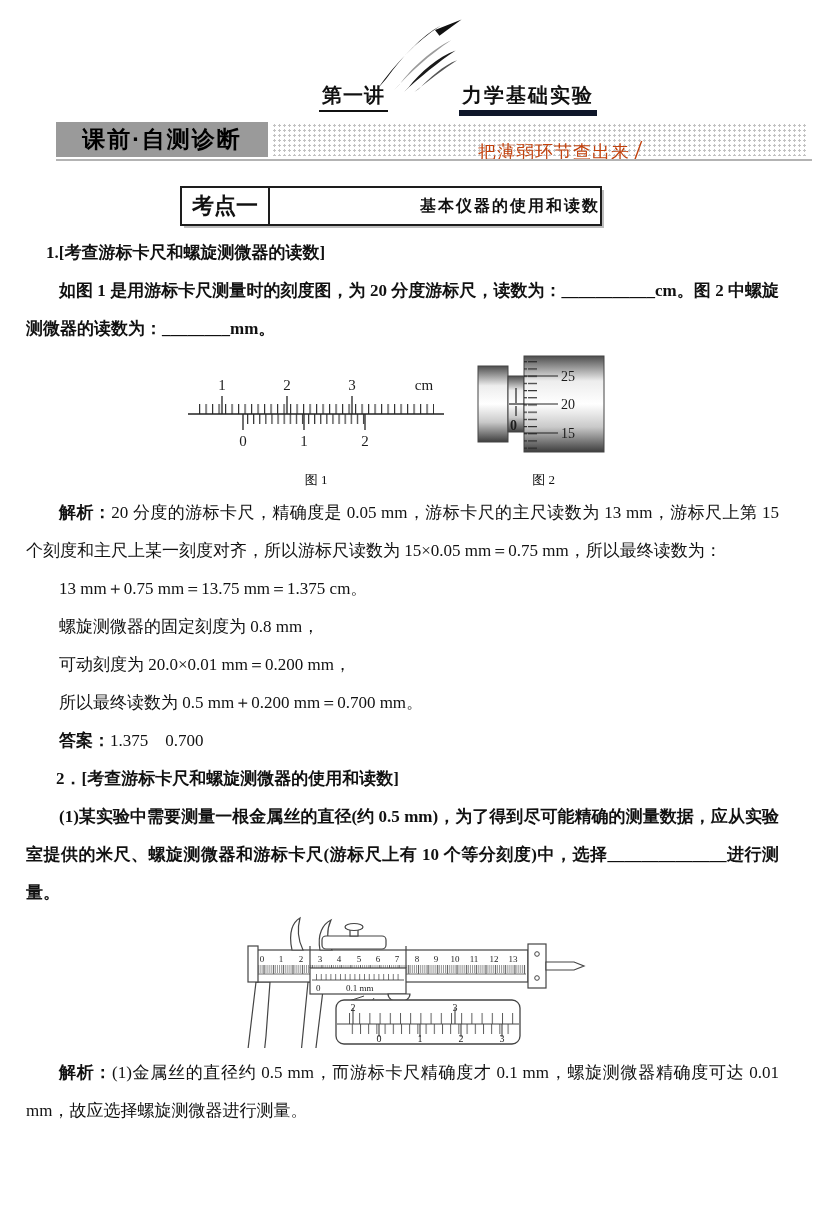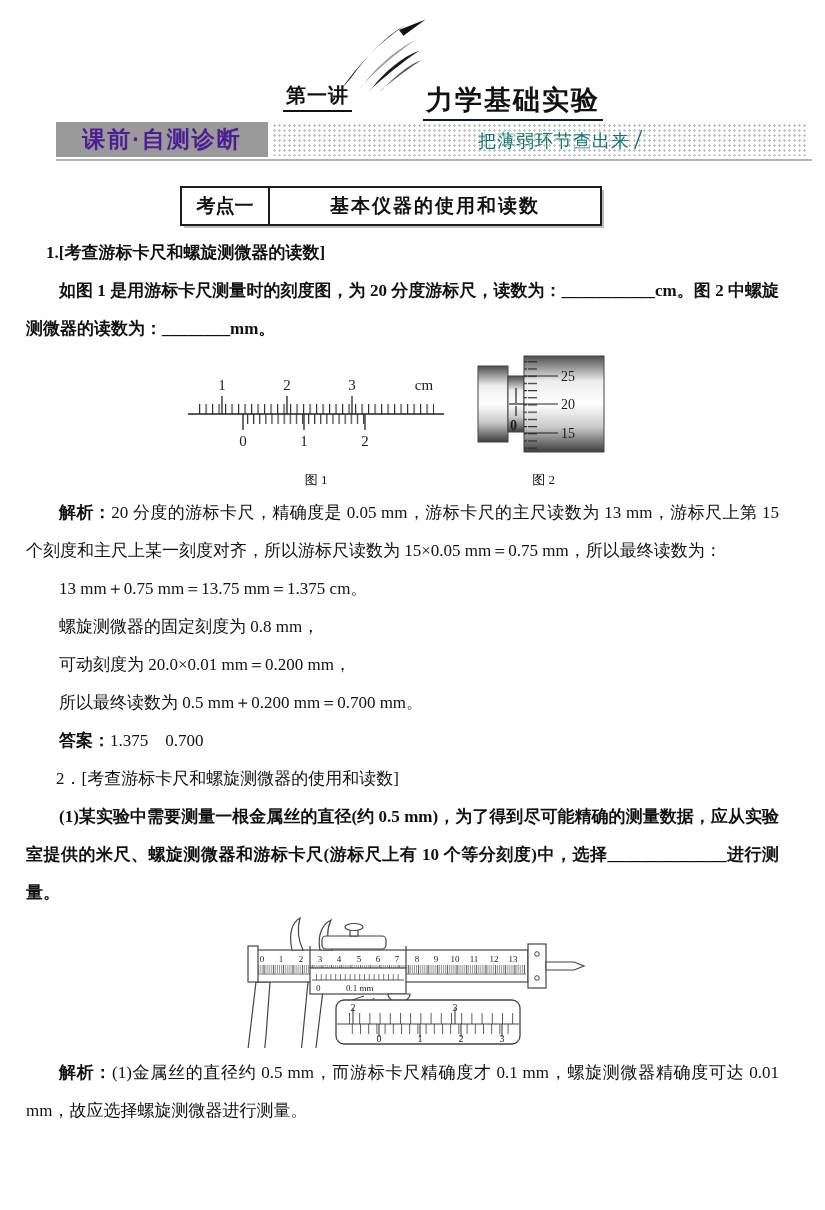--- a/index.html
+++ b/index.html
@@ -3,66 +3,66 @@
 <meta charset="utf-8">
 <style>
   * { margin:0; padding:0; box-sizing:border-box; }
   html,body { background:#fff; }
   body {
     width:825px; height:1210px; position:relative; overflow:hidden;
     font-family:"Liberation Serif","DejaVu Serif",serif;
     color:#111;
   }
   
-  .header { position:relative; height:120px; }
+  .header { position:relative; height:120px;margin-left:36px; }
   .swoosh { position:absolute; left:334px; top:14px; }
   .lecture {
     position:absolute; left:283px; top:82px; font-size:20px; font-weight:700;
     border-bottom:2px solid #111; padding:0 3px 1px 3px; letter-spacing:1px;
   }
   .doc-title {
-    position:absolute; left:423px; top:82px; font-size:27px; font-weight:700;
-    border-bottom:2px solid #0f172a; padding:0 3px 1px 3px; letter-spacing:2px;
+    position:absolute; left:423px; top:82px; font-size:20px; font-weight:700;
+    border-bottom:6px solid #0f172a; padding:0 3px 1px 3px; letter-spacing:2px;
   }
   
   .banner { position:relative; height:46px; }
   .banner-bar {
     position:absolute; left:56px; top:2px; width:212px; height:35px;
-    background:#9a9a9a; color:#4c1d95; text-align:center; line-height:35px;
+    background:#9a9a9a; color:#000000; text-align:center; line-height:35px;
     font-size:23px; font-weight:700; letter-spacing:2px;
     font-family:"Liberation Sans","DejaVu Sans",sans-serif;
   }
   .banner-dots {
     position:absolute; left:272px; top:3px; width:536px; height:33px;
     background-image:radial-gradient(circle,#c2c2c2 1.1px,transparent 1.3px);
     background-size:5px 5px;
   }
   .banner-note {
-    position:absolute; left:478px; top:2px; height:35px; line-height:34px;
-    font-size:18px; color:#0f766e; letter-spacing:1px;
+    position:absolute; left:478px; top:13px; height:35px; line-height:34px;
+    font-size:18px; color:#c2410c; letter-spacing:1px;
   }
   .banner-note .slash { font-size:30px; font-weight:400; vertical-align:-2px; margin-left:4px; }
   .banner-line {
     position:absolute; left:56px; top:39px; width:756px; border-top:2px solid #b3b3b3;
   }
   
   .kd-box {
     margin:20px 0 0 180px; width:422px; height:40px; display:flex;
     border:2px solid #1d1d1d; box-shadow:3px 3px 0 -1px #bdbdbd; background:#fff;
   }
   .kd-tag {
     width:88px; border-right:2px solid #1d1d1d; text-align:center;
-    font-size:19px; font-weight:700; line-height:36px;
-  }
-  .kd-title { flex:1; text-align:center; font-size:19px; font-weight:700; line-height:36px; letter-spacing:2px; }
+    font-size:22px; font-weight:700; line-height:36px;
+  }
+  .kd-title { flex:1; text-align:right; font-size:16px; font-weight:700; line-height:36px; letter-spacing:2px; }
   
   .content { padding:8px 46px 0 26px; font-size:17px; line-height:38px; text-align:justify; }
   .content p { margin:0; }
   .h-item1 { text-indent:20px; font-weight:700; }
-  .h-item2 { text-indent:30px; font-weight:400; }
+  .h-item2 { text-indent:30px; font-weight:700; }
   .p-q { text-indent:33px; font-weight:700; }
   .p-sol { text-indent:33px; font-weight:400; }
   .p-sol b { font-weight:700; }
   .p-ans { text-indent:33px; font-weight:400; }
   
   .figrow { display:flex; align-items:flex-end; margin:6px 0 2px 160px; }
   .fig { text-align:center; }
   .fig + .fig { margin-left:30px; }
   .fig-caption { font-size:13px; line-height:24px; font-weight:400; }
   .caliper-wrap { margin:4px 0 0 196px; }

